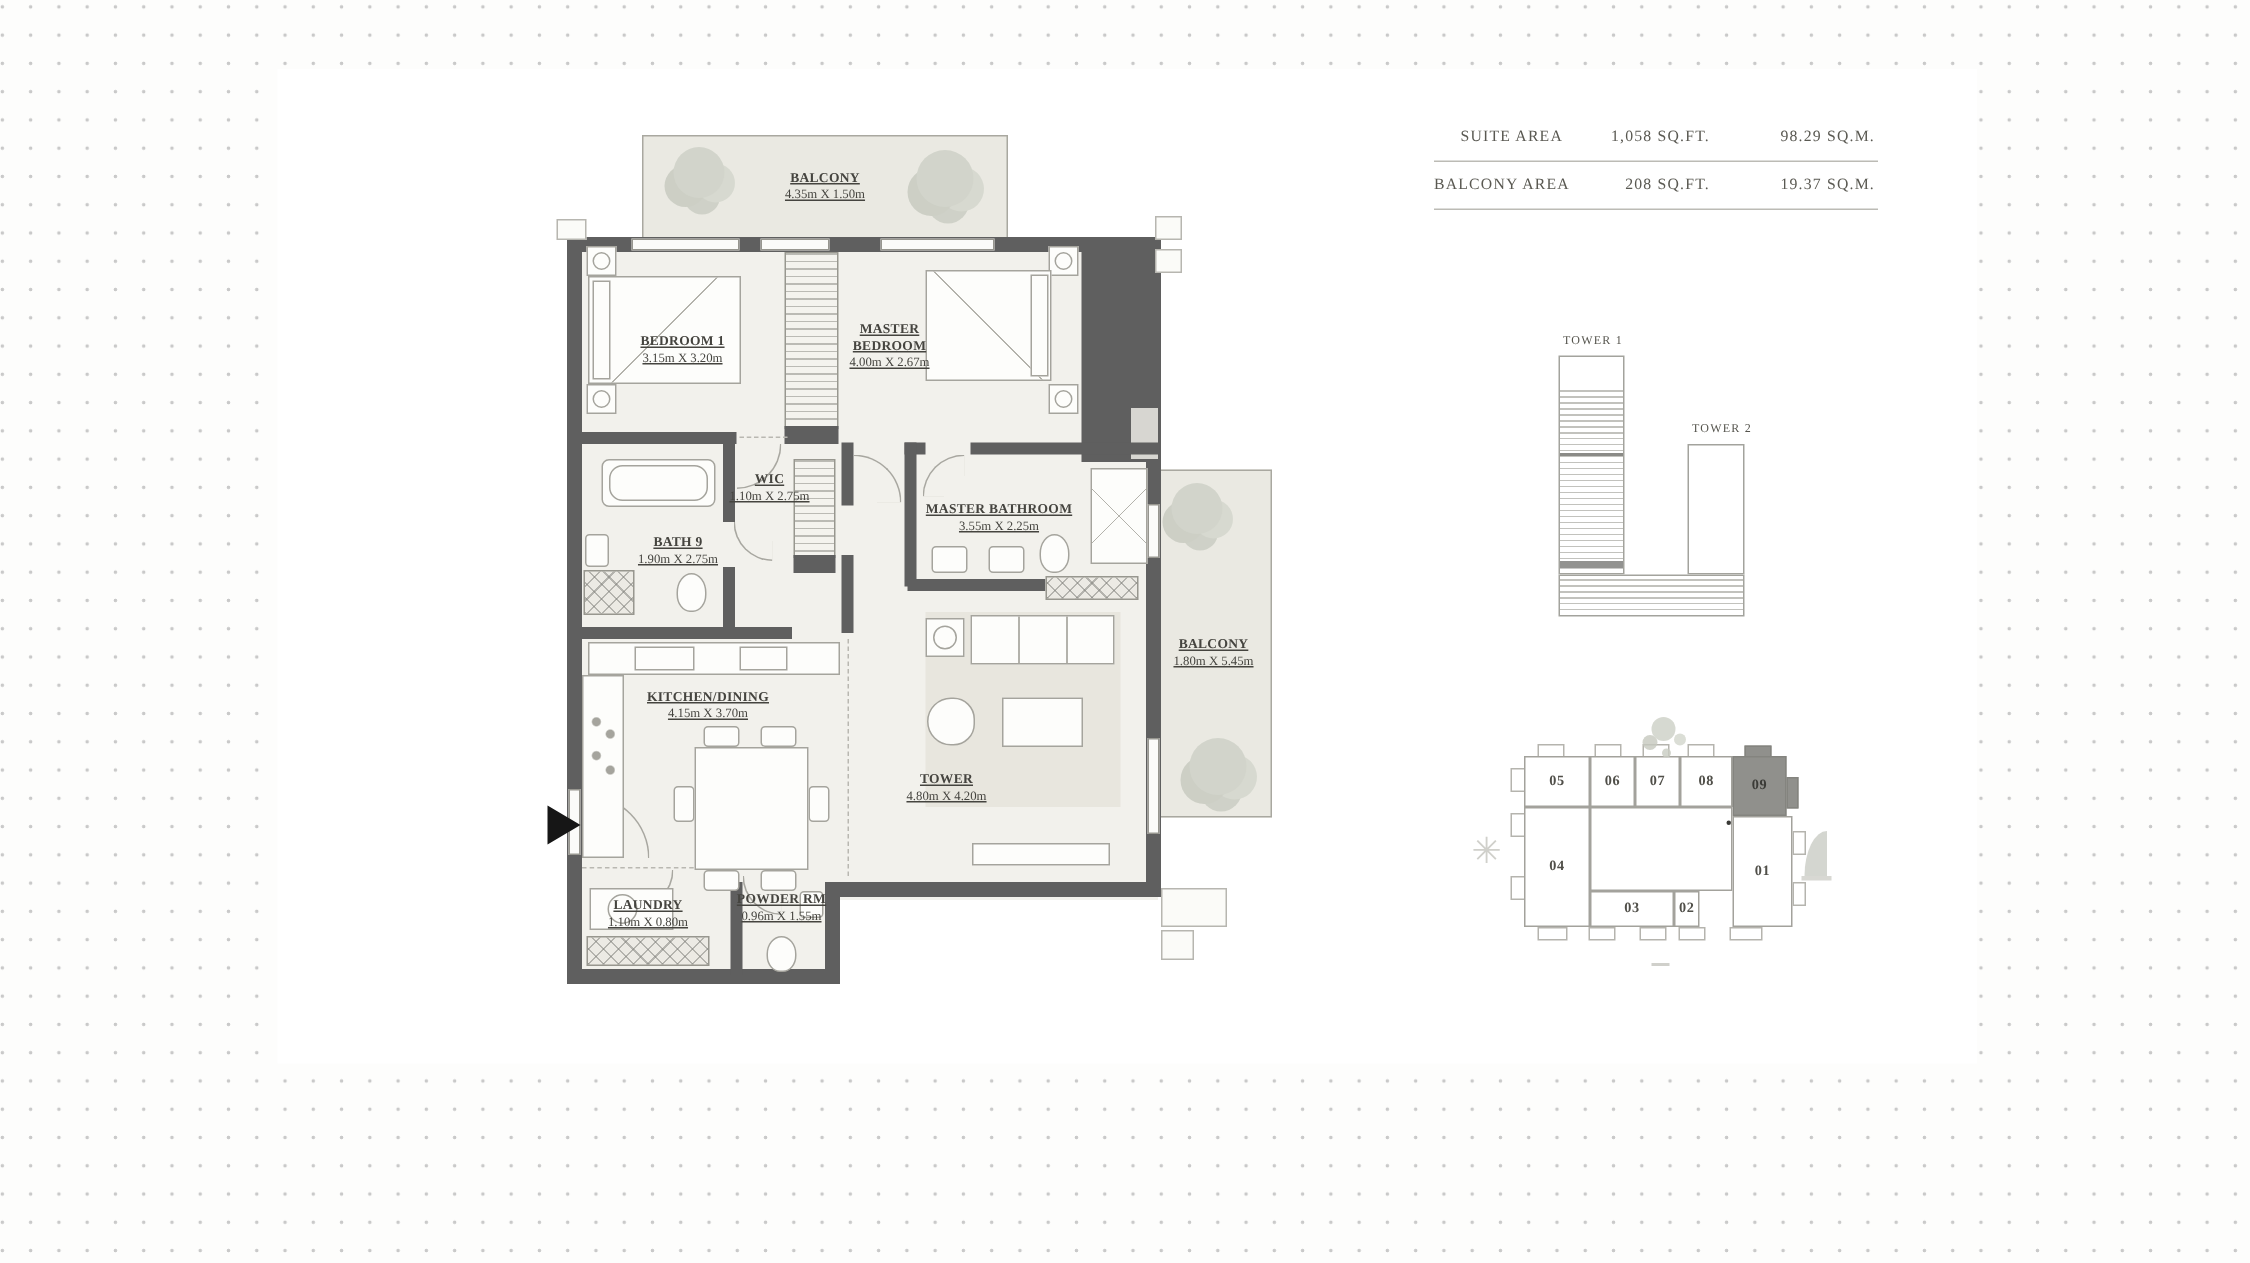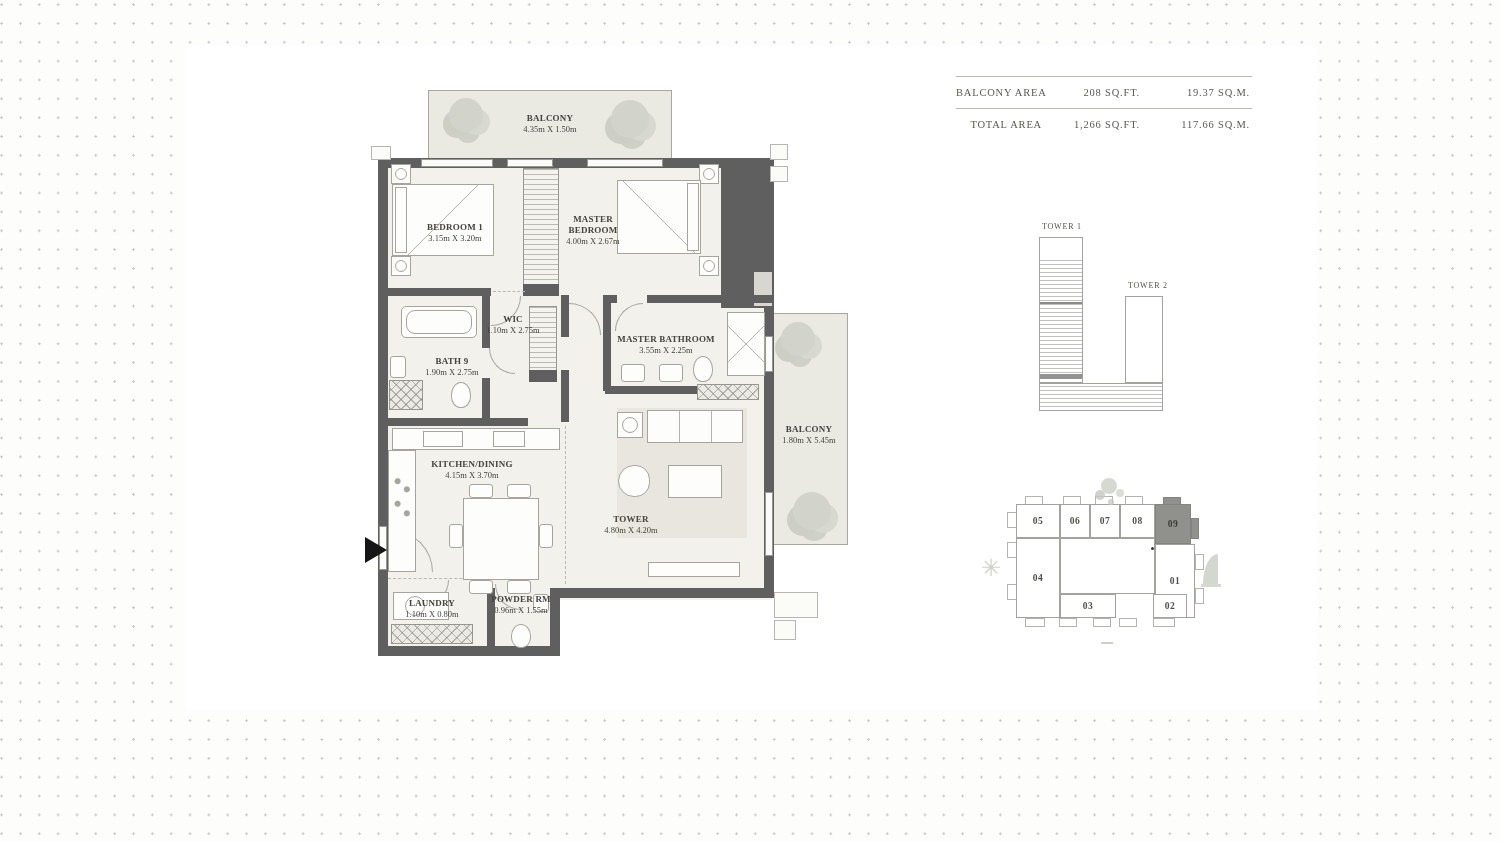--- a/index.html
+++ b/index.html
@@ -18,21 +18,21 @@
     background-image:repeating-linear-gradient(45deg,rgba(125,125,120,.5) 0 1px,transparent 1px 7px),
                      repeating-linear-gradient(-45deg,rgba(125,125,120,.5) 0 1px,transparent 1px 7px);}
   .stripes{position:absolute;box-sizing:border-box;border:1px solid #98978f;background-color:#f4f3ee;
     background-image:repeating-linear-gradient(to bottom,rgba(140,140,133,.55) 0 1px,transparent 1px 5px);}
   .arc{position:absolute;box-sizing:border-box;border:0 solid #a8a7a0;background:transparent;}
   .dashv{position:absolute;border-left:1px dashed #b9b8b1;}
   .dashh{position:absolute;border-top:1px dashed #b9b8b1;}
   .stub{position:absolute;background:#fbfbf8;border:1px solid #b7b6b0;box-sizing:border-box;}
   .tree{position:absolute;border-radius:50%;background:#cdd0c6;opacity:.8;
     box-shadow:-9px 9px 0 -3px #c6c9bf,11px 7px 0 -4px #d3d6cc,2px 16px 0 -5px #c9ccc2;}
-  .rlabel{position:absolute;text-align:center;color:#45443f;line-height:1.22;transform:translateX(-50%);}
+  .rlabel{position:absolute;text-align:center;color:#45443f;line-height:1.22;transform:translateX(-50%);text-decoration:underline;}
   .rname{font-size:9px;letter-spacing:.2px;font-weight:bold;}
   .rdims{font-size:8.5px;}
   .circ{border-radius:50%;}
   .entry-tri{position:absolute;width:0;height:0;border-left:22px solid #161616;
     border-top:13px solid transparent;border-bottom:13px solid transparent;}
   
   .atable{position:absolute;left:956px;top:76px;width:296px;color:#5a5952;}
   .arow{display:grid;grid-template-columns:86px 98px 110px;height:31px;align-items:center;}
   .acell{text-align:right;font-size:10.5px;letter-spacing:.8px;white-space:nowrap;}
   .asep{border-top:1px solid #bcbbb5;height:0;}
@@ -49,32 +49,32 @@
   .kdark{background:#90908c;border-color:#84847f;color:#3b3b37;}
   .ktab{position:absolute;background:#ffffff;border:1px solid #b5b4ae;box-sizing:border-box;}
 </style>
 </head>
 <body>
 
 <div class="stage">
   <div class="mask"></div>
 
   <div class="atable">
+    <div class="arow">
+      <div class="acell">SUITE AREA</div>
+      <div class="acell">1,058 SQ.FT.</div>
+      <div class="acell">98.29 SQ.M.</div>
+    </div>
     <div class="asep"></div>
     <div class="arow">
       <div class="acell">BALCONY AREA</div>
       <div class="acell">208 SQ.FT.</div>
       <div class="acell">19.37 SQ.M.</div>
     </div>
     <div class="asep"></div>
-    <div class="arow">
-      <div class="acell">TOTAL AREA</div>
-      <div class="acell">1,266 SQ.FT.</div>
-      <div class="acell">117.66 SQ.M.</div>
-    </div>
   </div>
 
   <div class="abs" style="left:365px;top:80px;width:500px;height:585px;">
 
     <div class="floor" style="left:15px;top:80px;width:392px;height:440px;"></div>
     <div class="floor" style="left:15px;top:508px;width:180px;height:68px;"></div>
 
     <div class="balc" style="left:63px;top:10px;width:244px;height:72px;"></div>
     <div class="tree" style="left:84px;top:18px;width:34px;height:34px;"></div>
     <div class="tree" style="left:246px;top:20px;width:38px;height:38px;"></div>
@@ -271,21 +271,21 @@
     <div class="kcell" style="left:13px;top:28px;width:44px;height:34px;">05</div>
     <div class="kcell" style="left:57px;top:28px;width:30px;height:34px;">06</div>
     <div class="kcell" style="left:87px;top:28px;width:30px;height:34px;">07</div>
     <div class="kcell" style="left:117px;top:28px;width:35px;height:34px;">08</div>
     <div class="kcell kdark" style="left:160px;top:21px;width:18px;height:8px;"></div>
     <div class="kcell kdark" style="left:188px;top:42px;width:8px;height:21px;"></div>
     <div class="kcell kdark" style="left:152px;top:64px;width:20px;height:10px;"></div>
     <div class="kcell kdark" style="left:152px;top:28px;width:36px;height:40px;">09</div>
     <div class="kcell" style="left:57px;top:62px;width:95px;height:56px;"></div>
     <div class="kcell" style="left:152px;top:68px;width:40px;height:74px;">01</div>
-    <div class="kcell" style="left:113px;top:118px;width:34px;height:24px;margin-left:37px;">02</div>
+    <div class="kcell" style="left:113px;top:118px;width:17px;height:24px;">02</div>
     <div class="kcell" style="left:57px;top:118px;width:56px;height:24px;">03</div>
     <div class="kcell" style="left:13px;top:62px;width:44px;height:80px;">04</div>
 
     <div class="abs circ" style="left:148px;top:71px;width:3px;height:3px;background:#3a3a36;"></div>
 
     <div class="tree" style="left:98px;top:2px;width:16px;height:16px;"></div>
     <div class="abs" style="left:-22px;top:80px;font-size:24px;color:#d0d0cb;line-height:1;">✳</div>
     <div class="abs" style="left:200px;top:78px;width:15px;height:30px;background:#d4d6d0;border-radius:100% 0 0 0;"></div>
     <div class="abs" style="left:198px;top:108px;width:20px;height:3px;background:#d8d8d3;"></div>
     <div class="abs" style="left:98px;top:166px;width:12px;height:2px;background:#d0d0cb;"></div>

